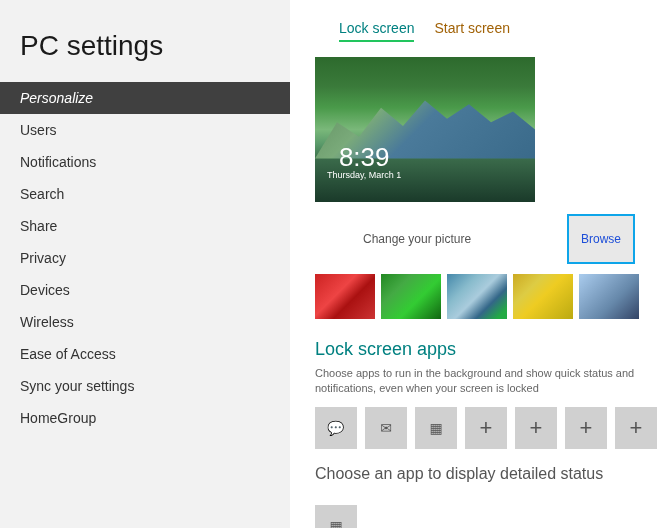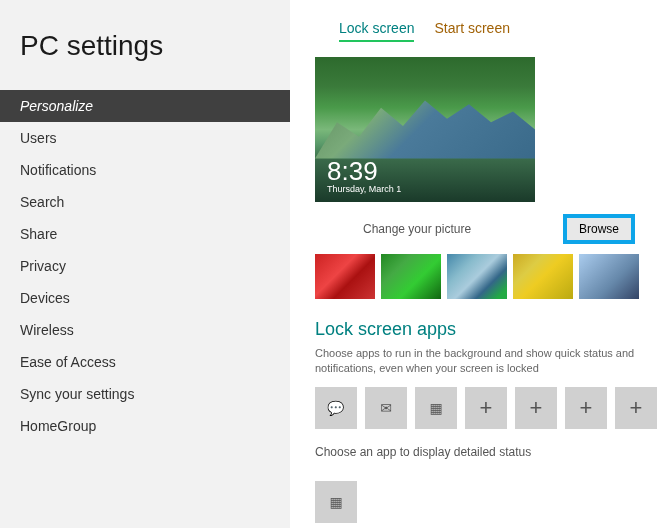--- a/index.html
+++ b/index.html
@@ -16,21 +16,21 @@
     .sidebar {
       width: 290px;
       min-width: 290px;
       background: #f2f2f2;
       padding-top: 20px;
     }
     .sidebar-title {
       font-size: 28px;
       font-weight: 200;
       color: #1a1a1a;
-      padding: 10px 20px 28px 20px;
+      padding: 10px 20px 20px 20px;
     }
     .sidebar-item {
       padding: 8px 20px;
       font-size: 14px;
       color: #333;
       cursor: pointer;
     }
     .sidebar-item.active {
       background: #404040;
       color: #fff;
@@ -116,24 +116,25 @@
       position: absolute;
       top: 0;
       left: 0;
       right: 0;
       height: 40%;
       background: linear-gradient(to bottom, #5a9ac8 0%, #7ab4d8 50%, #9acae8 100%);
       z-index: 0;
     }
     .lock-time {
       position: absolute;
-      bottom: 8px;
+      bottom: 22px;
       left: 12px;
       color: #fff;
       z-index: 10;
+      text-align: center;
     }
     .lock-time-hour {
       font-size: 26px;
       font-weight: 200;
       line-height: 1;
     }
     .lock-time-date {
       font-size: 9px;
       font-weight: 300;
     }
@@ -144,26 +145,26 @@
       justify-content: space-between;
       align-items: center;
       margin-bottom: 10px;
       margin-left: 48px;
     }
     .change-picture-label {
       font-size: 12px;
       color: #555;
     }
     .browse-btn {
-      padding: 4px 12px;
+      padding: 16px 12px;
       font-size: 12px;
       background: #e8e8e8;
-      border: 4px solid #0ea5e9;
-      cursor: pointer;
-      color: #000000;
+      border: 2px solid #0ea5e9;
+      cursor: pointer;
+      color: #1d4ed8;
     }
 
     
     .thumbnails {
       display: flex;
       gap: 6px;
       margin-bottom: 20px;
     }
     .thumb {
       width: 60px;
@@ -213,21 +214,21 @@
       background: #d0d0d0;
       font-size: 20px;
       color: #666;
     }
     .icon-message::before { content: '💬'; font-size: 14px; }
     .icon-mail::before { content: '✉'; font-size: 14px; color: #555; }
     .icon-calendar::before { content: '▦'; font-size: 14px; color: #555; }
     .plus-icon { font-size: 22px; color: #555; line-height: 1; }
 
     .choose-app-label {
-      font-size: 12px;
+      font-size: 16px;
       color: #555;
       margin-bottom: 22px;
     }
     .detailed-app-icon {
       width: 42px;
       height: 42px;
       background: #d0d0d0;
       display: flex;
       align-items: center;
       justify-content: center;

